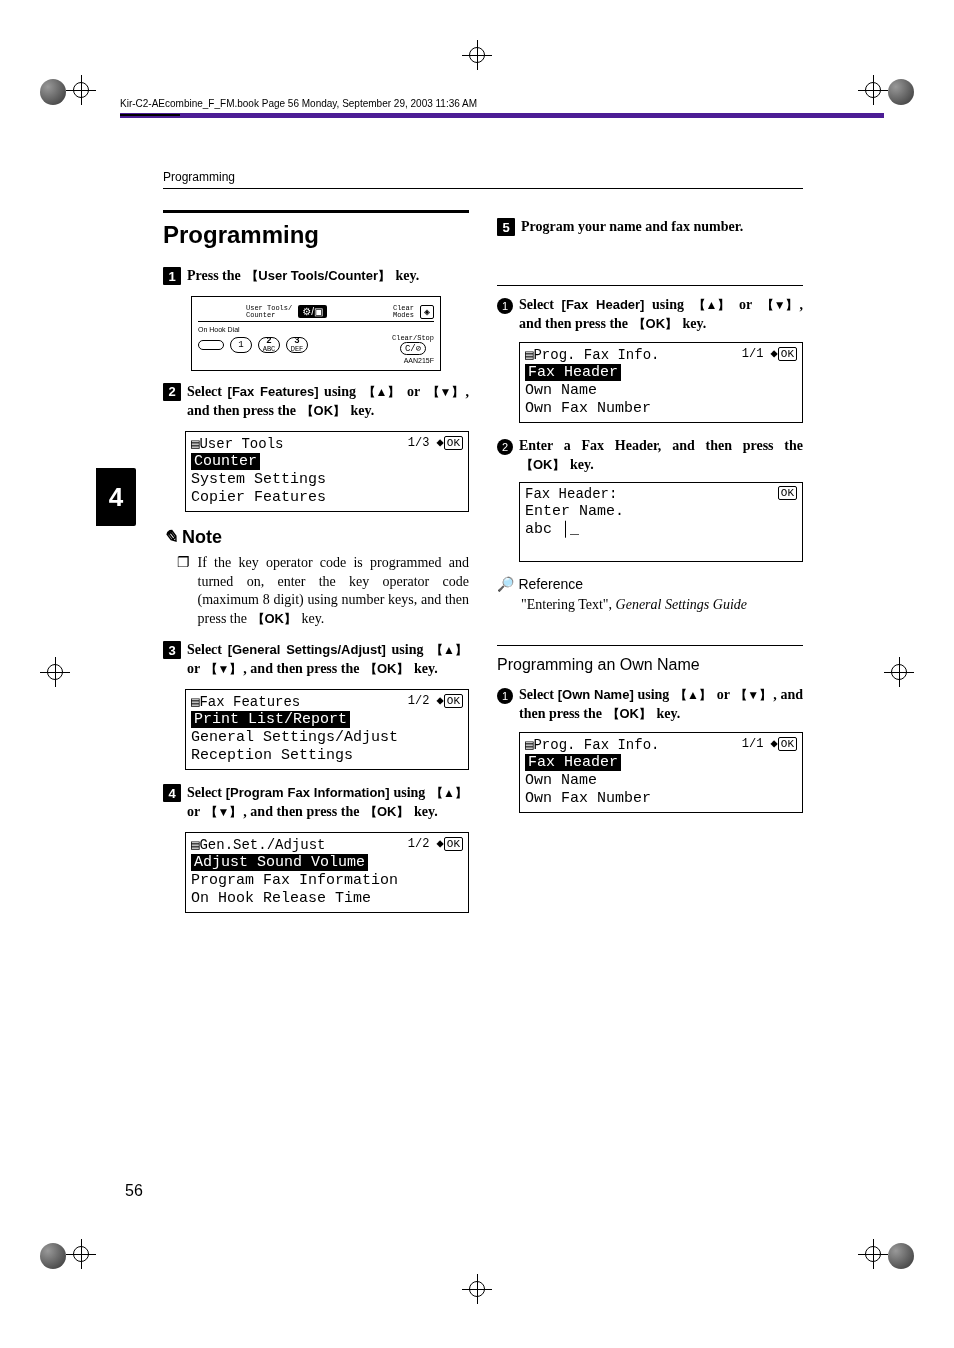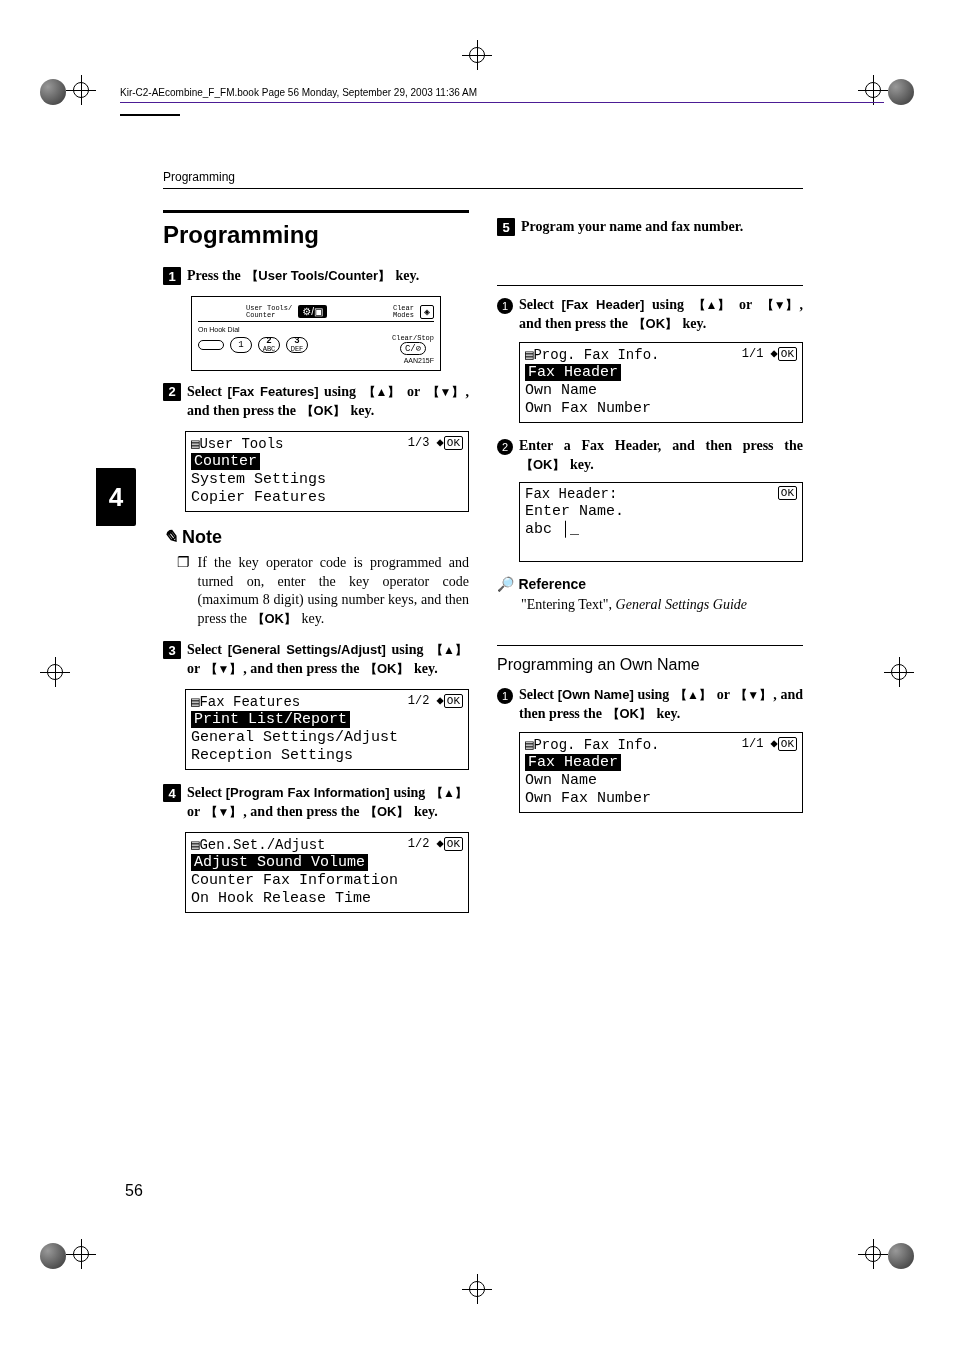--- a/index.html
+++ b/index.html
@@ -32,23 +32,23 @@
     content: ''; position: absolute; background: #000;
   }
   .crop-cross::before { width: 100%; height: 1px; top: 50%; left: 0; }
   .crop-cross::after  { width: 1px; height: 100%; left: 50%; top: 0; }
   .crop-cross .ring {
     position: absolute; width: 16px; height: 16px; border: 1px solid #000;
     border-radius: 50%; top: 7px; left: 7px;
   }
 
   .header-line {
-    position: absolute; top: 87px; left: 120px; right: 70px;
+    position: absolute; top: 98px; left: 120px; right: 70px;
     font-size: 10px; font-family: Arial, sans-serif;
-    border-bottom: 1px solid #4c1d95; padding-bottom: 4px;
+    border-bottom: 5px solid #4c1d95; padding-bottom: 4px;
   }
   .bigrule {
     position: absolute; left: 120px; top: 114px; width: 60px; height: 2px;
     border-top: 2px solid #000;
   }
 
   .running-head {
     position: absolute; top: 170px; left: 163px;
     font-size: 12px; font-family: Arial, sans-serif;
     border-bottom: 1px solid #000; padding-bottom: 4px;
@@ -142,21 +142,21 @@
 
   .circ-step { display: flex; gap: 6px; margin-bottom: 8px; }
   .circ-num {
     flex: none; width: 16px; height: 16px; border-radius: 50%;
     background: #000; color: #fff; font-size: 11px; font-family: Arial, sans-serif;
     display: flex; align-items: center; justify-content: center; margin-top: 2px;
   }
   .circ-txt { font-size: 14px; line-height: 1.35; font-weight: bold; text-align: justify; }
 
   .ref-head {
-    font-family: Arial, sans-serif; font-weight: bold; font-size: 14px;
+    font-family: Arial, sans-serif; font-weight: normal; font-size: 14px;
     margin: 10px 0 4px;
   }
   .ref-head .mag { margin-right: 4px; }
   .ref-body { font-size: 14px; margin-left: 24px; line-height: 1.35; }
   .ital { font-style: italic; }
 
   .tab-marker {
     position: absolute; left: 96px; top: 468px;
     width: 40px; height: 58px; background: #000; color: #fff;
     display: flex; align-items: center; justify-content: center;
@@ -288,21 +288,21 @@
         <b>Select </b><span class="btnref">[Program Fax Information]</span><b> using </b><span class="keyglyph">【<span>▲</span>】</span><b> or </b><span class="keyglyph">【<span>▼</span>】</span><b>, and then press the </b><span class="keyglyph">【<span class="btnref">OK</span>】</span><b> key.</b>
       </div>
     </div>
 
     <div class="lcd indent">
       <div class="lcd-head">
           <span>▤<span>Gen.Set./Adjust</span></span>
           <span class="icons"><span>1/2</span> ◆<span class="ok-symbol">OK</span></span>
         </div>
       <div class="line"><span class="sel">Adjust Sound Volume</span></div>
-      <div class="line">Counter Fax Information</div>
+      <div class="line">Program Fax Information</div>
       <div class="line">On Hook Release Time</div>
     </div>
   </div>
 
   <div class="col">
 
     <div class="step" style="margin-top:8px">
       <div class="step-num">5</div>
       <div class="step-text" style="text-align:justify;text-align-last:justify"><b>Program your name and fax number.</b></div>
     </div>

